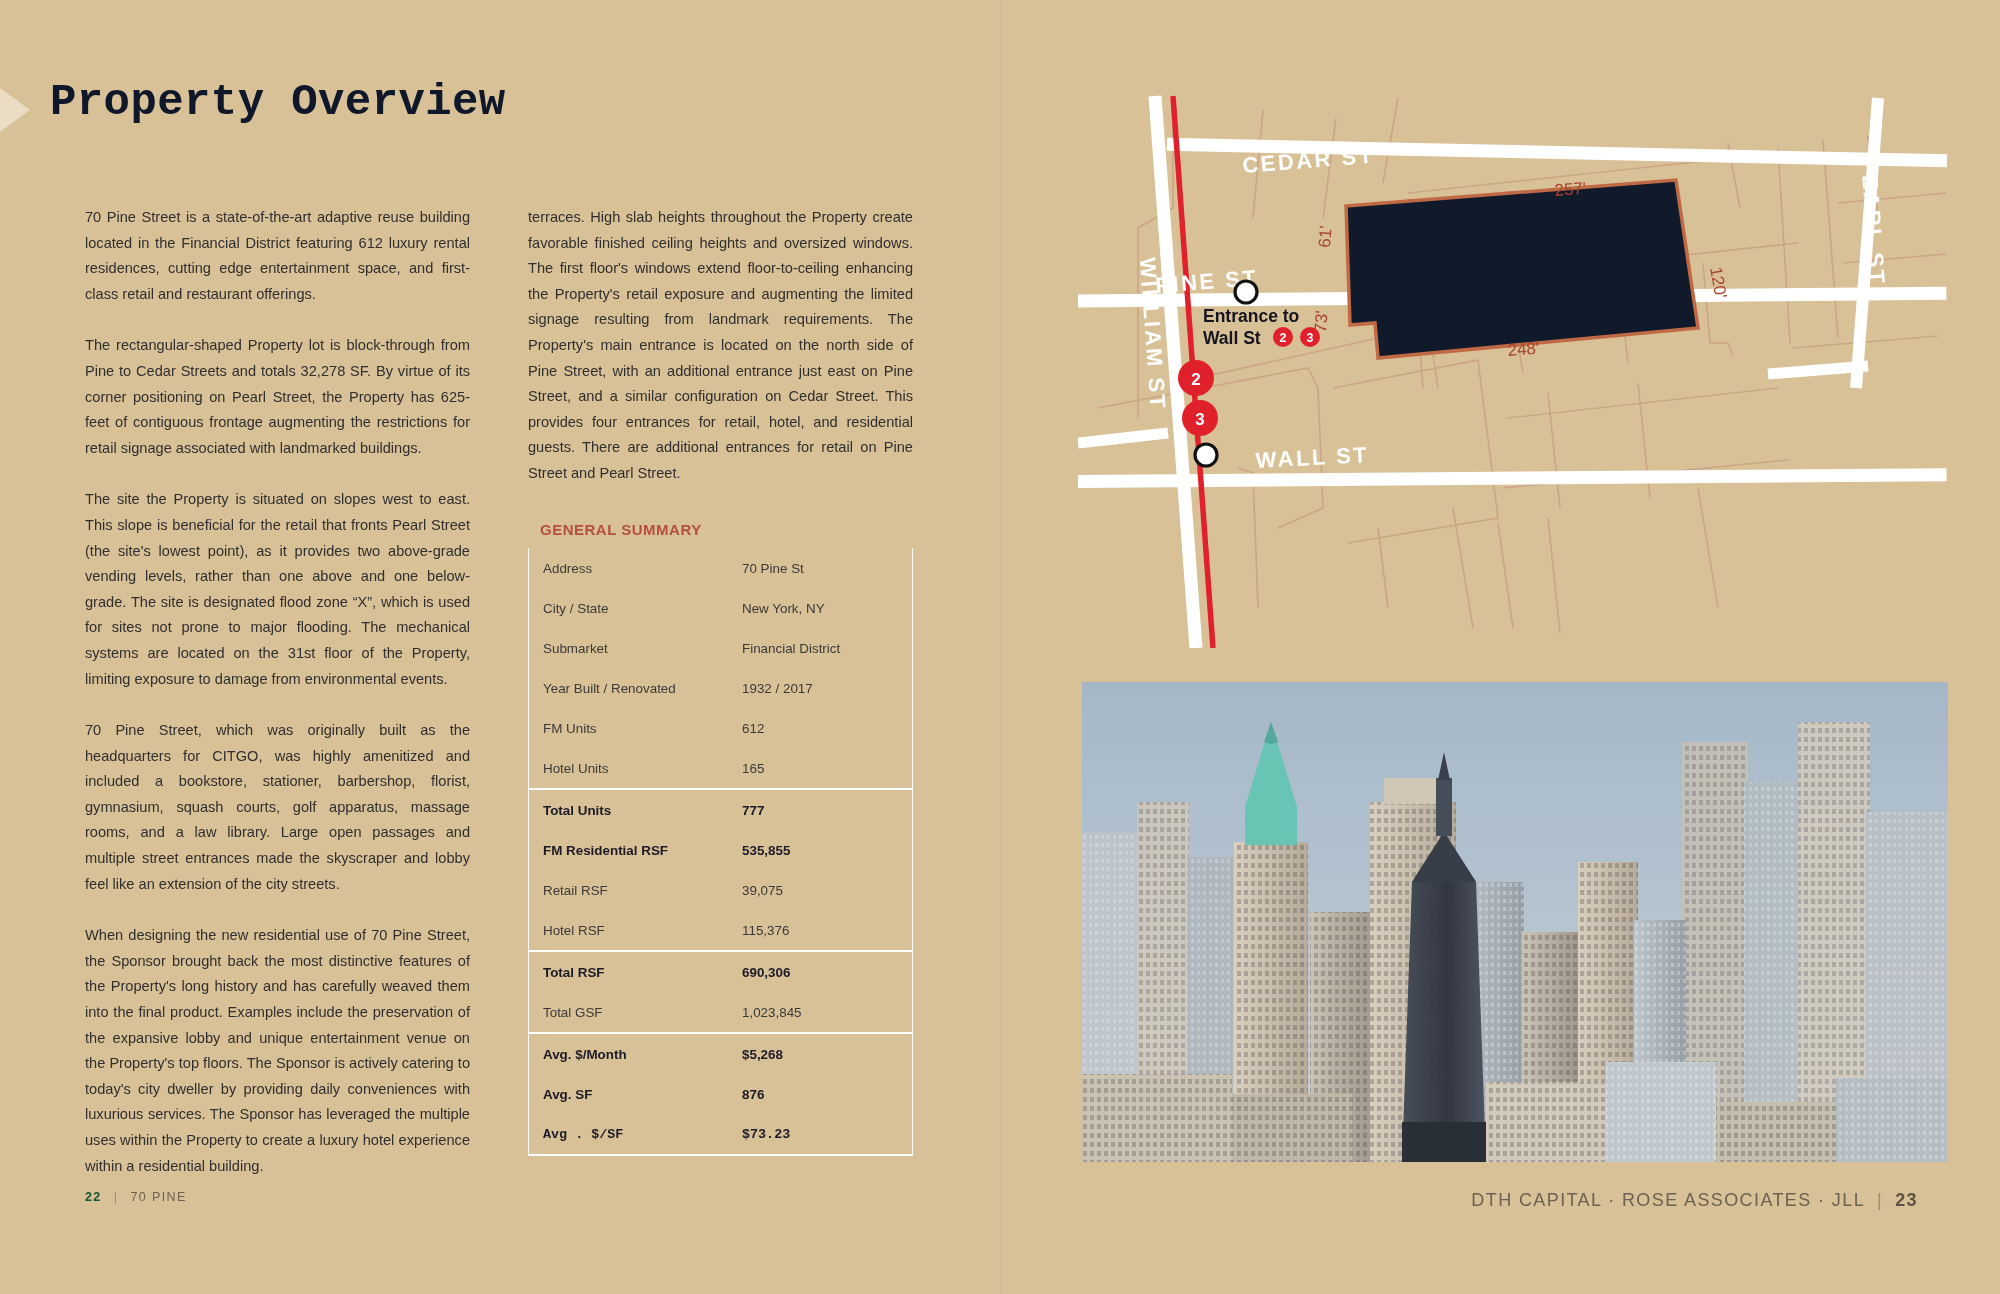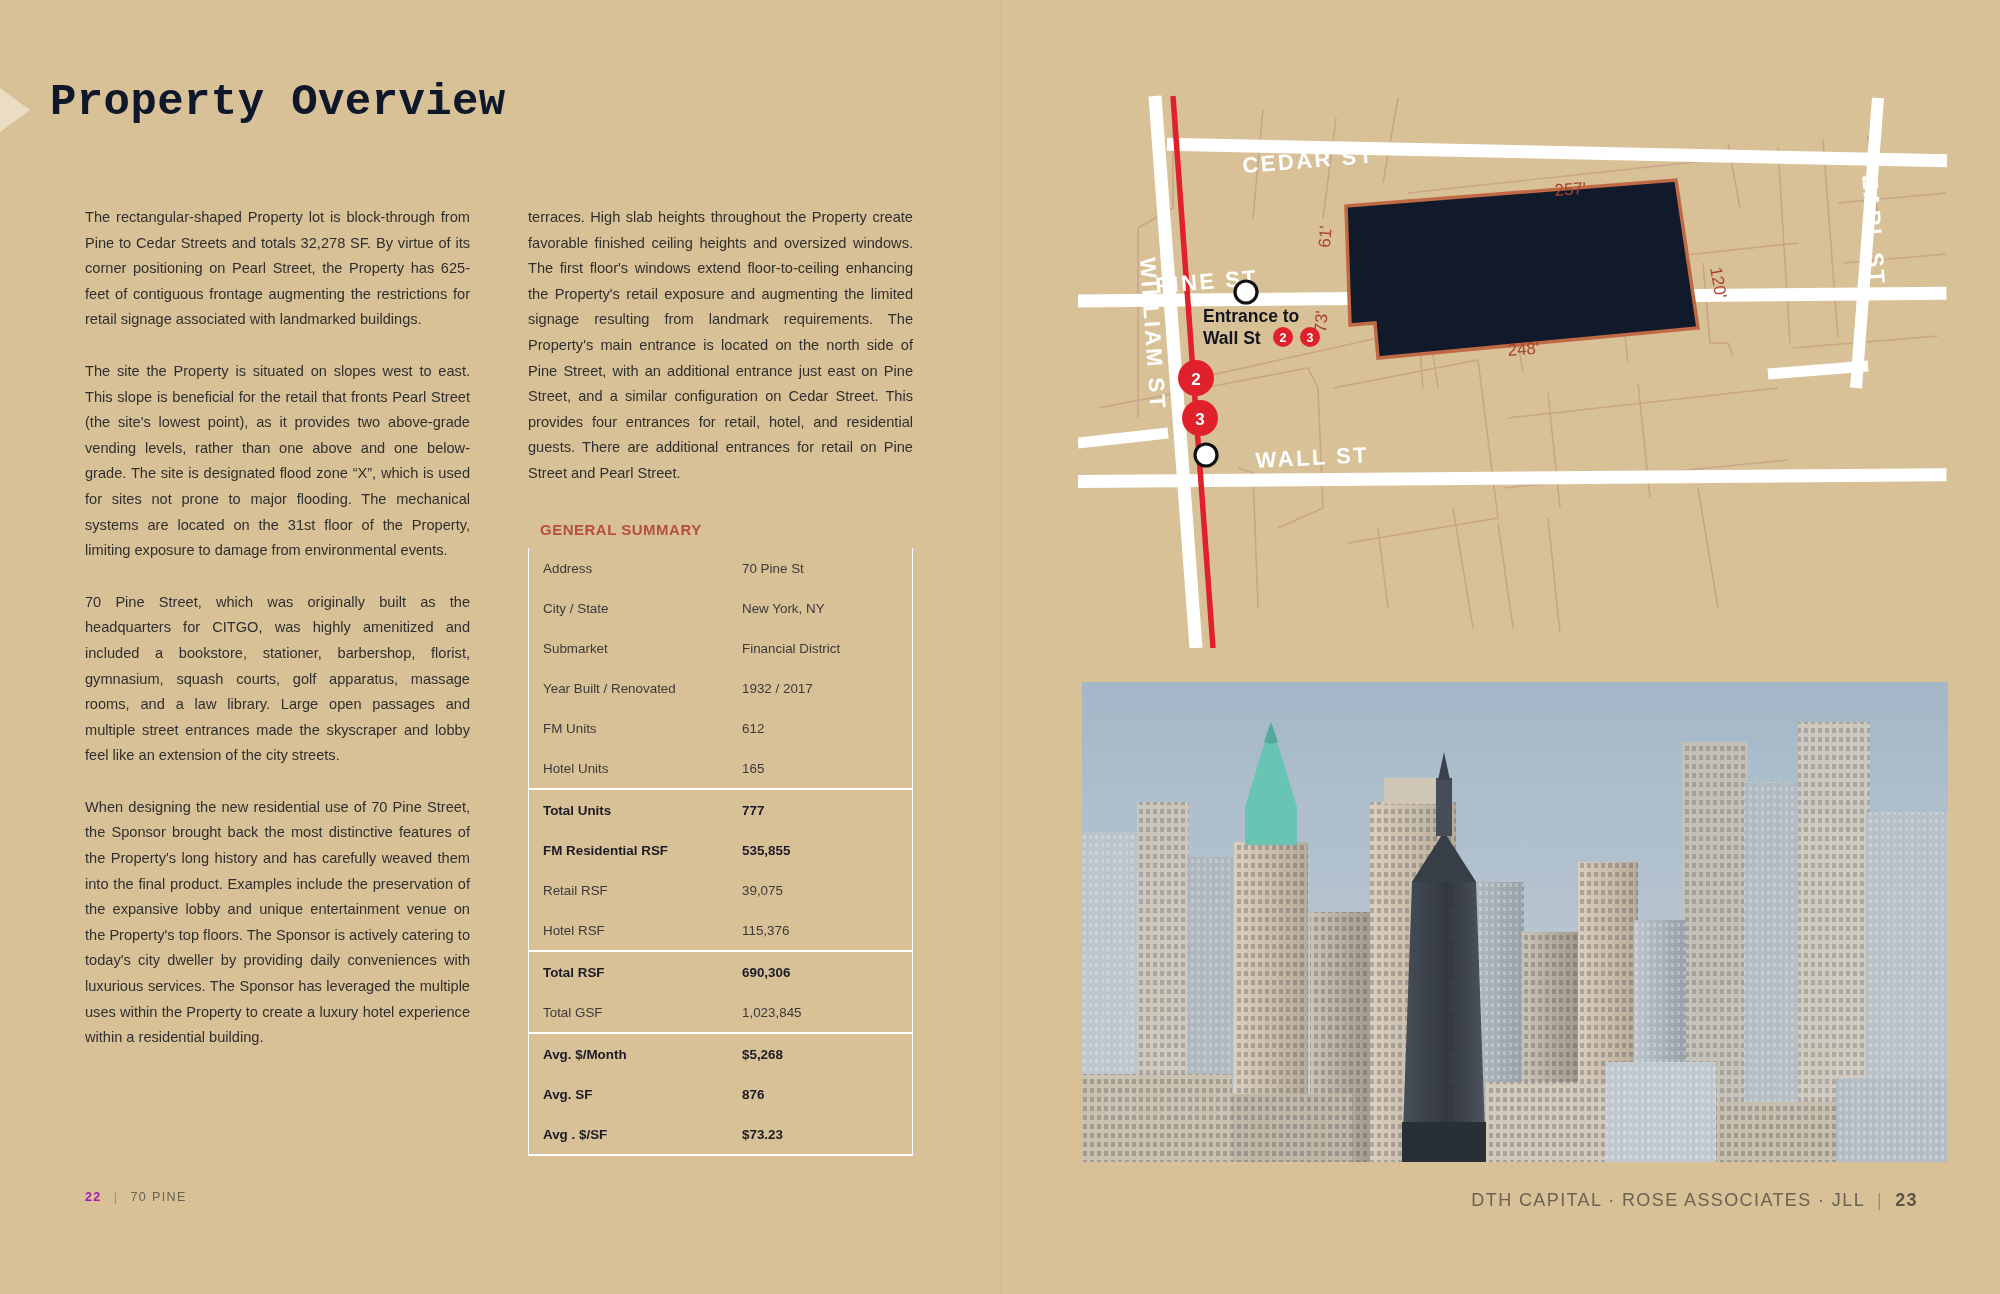--- a/index.html
+++ b/index.html
@@ -73,21 +73,21 @@
     font-weight:bold;
     color:#1b1b28;
     font-size:13.8px;
     padding-top:14px;padding-bottom:14px;
     border-bottom:1.5px solid #b4503c;
   }
   .gs-table tr.bold td{font-weight:bold;color:#1b1b28;}
   .gs-table tr.sep td{border-top:2.5px solid #ffffff;}
   .gs-table tr td:first-child{border-left:1.5px solid #ffffff;}
   .gs-table tr td:last-child{border-right:1.5px solid #ffffff;}
-  .gs-table tr.last td{border-bottom:2px solid #ffffff;}
+  .gs-table tr.last td{border-bottom:2px solid #ffffff;font-family:Liberation Mono, monospace;}
 
   
   .map{
     position:absolute;left:1078px;top:88px;
     width:870px;height:560px;
     overflow:hidden;
   }
   .map svg{display:block;}
 
   
@@ -97,21 +97,21 @@
     overflow:hidden;
     background:#8fa3b8;
   }
   .photo svg{display:block;}
 
   
   .footer-left{
     position:absolute;left:85px;top:1190px;
     font-size:12.5px;color:#6b6253;letter-spacing:1.4px;
   }
-  .footer-left .pg{font-weight:bold;color:#a21caf;}
+  .footer-left .pg{font-weight:bold;color:#14532d;}
   .footer-right{
     position:absolute;right:82px;top:1190px;
     font-size:18px;color:#6b6253;letter-spacing:1.4px;
     text-align:right;
   }
   .footer-right .pg{font-weight:bold;color:#5c5446;}
   .sep-bar{display:inline-block;margin:0 12px;color:#9a8f7b;}
 
   
   .st-label{
@@ -138,20 +138,21 @@
 <body>
 
 <div class="page">
 
   <div class="gutter"></div>
 
   <div class="title-arrow"></div>
   <div class="page-title">Property Overview</div>
 
   <div class="col left">
+    <p>70 Pine Street is a state-of-the-art adaptive reuse building located in the Financial District featuring 612 luxury rental residences, cutting edge entertainment space, and first-class retail and restaurant offerings.</p>
     <p>The rectangular-shaped Property lot is block-through from Pine to Cedar Streets and totals 32,278 SF. By virtue of its corner positioning on Pearl Street, the Property has 625-feet of contiguous frontage augmenting the restrictions for retail signage associated with landmarked buildings.</p>
     <p>The site the Property is situated on slopes west to east. This slope is beneficial for the retail that fronts Pearl Street (the site's lowest point), as it provides two above-grade vending levels, rather than one above and one below-grade. The site is designated flood zone “X”, which is used for sites not prone to major flooding. The mechanical systems are located on the 31st floor of the Property, limiting exposure to damage from environmental events.</p>
     <p>70 Pine Street, which was originally built as the headquarters for CITGO, was highly amenitized and included a bookstore, stationer, barbershop, florist, gymnasium, squash courts, golf apparatus, massage rooms, and a law library. Large open passages and multiple street entrances made the skyscraper and lobby feel like an extension of the city streets.</p>
     <p>When designing the new residential use of 70 Pine Street, the Sponsor brought back the most distinctive features of the Property's long history and has carefully weaved them into the final product. Examples include the preservation of the expansive lobby and unique entertainment venue on the Property's top floors. The Sponsor is actively catering to today's city dweller by providing daily conveniences with luxurious services. The Sponsor has leveraged the multiple uses within the Property to create a luxury hotel experience within a residential building.</p>
   </div>
 
   <div class="col right">
     <p>terraces. High slab heights throughout the Property create favorable finished ceiling heights and oversized windows. The first floor's windows extend floor-to-ceiling enhancing the Property's retail exposure and augmenting the limited signage resulting from landmark requirements. The Property's main entrance is located on the north side of Pine Street, with an additional entrance just east on Pine Street, and a similar configuration on Cedar Street. This provides four entrances for retail, hotel, and residential guests. There are additional entrances for retail on Pine Street and Pearl Street.</p>
   </div>
 

